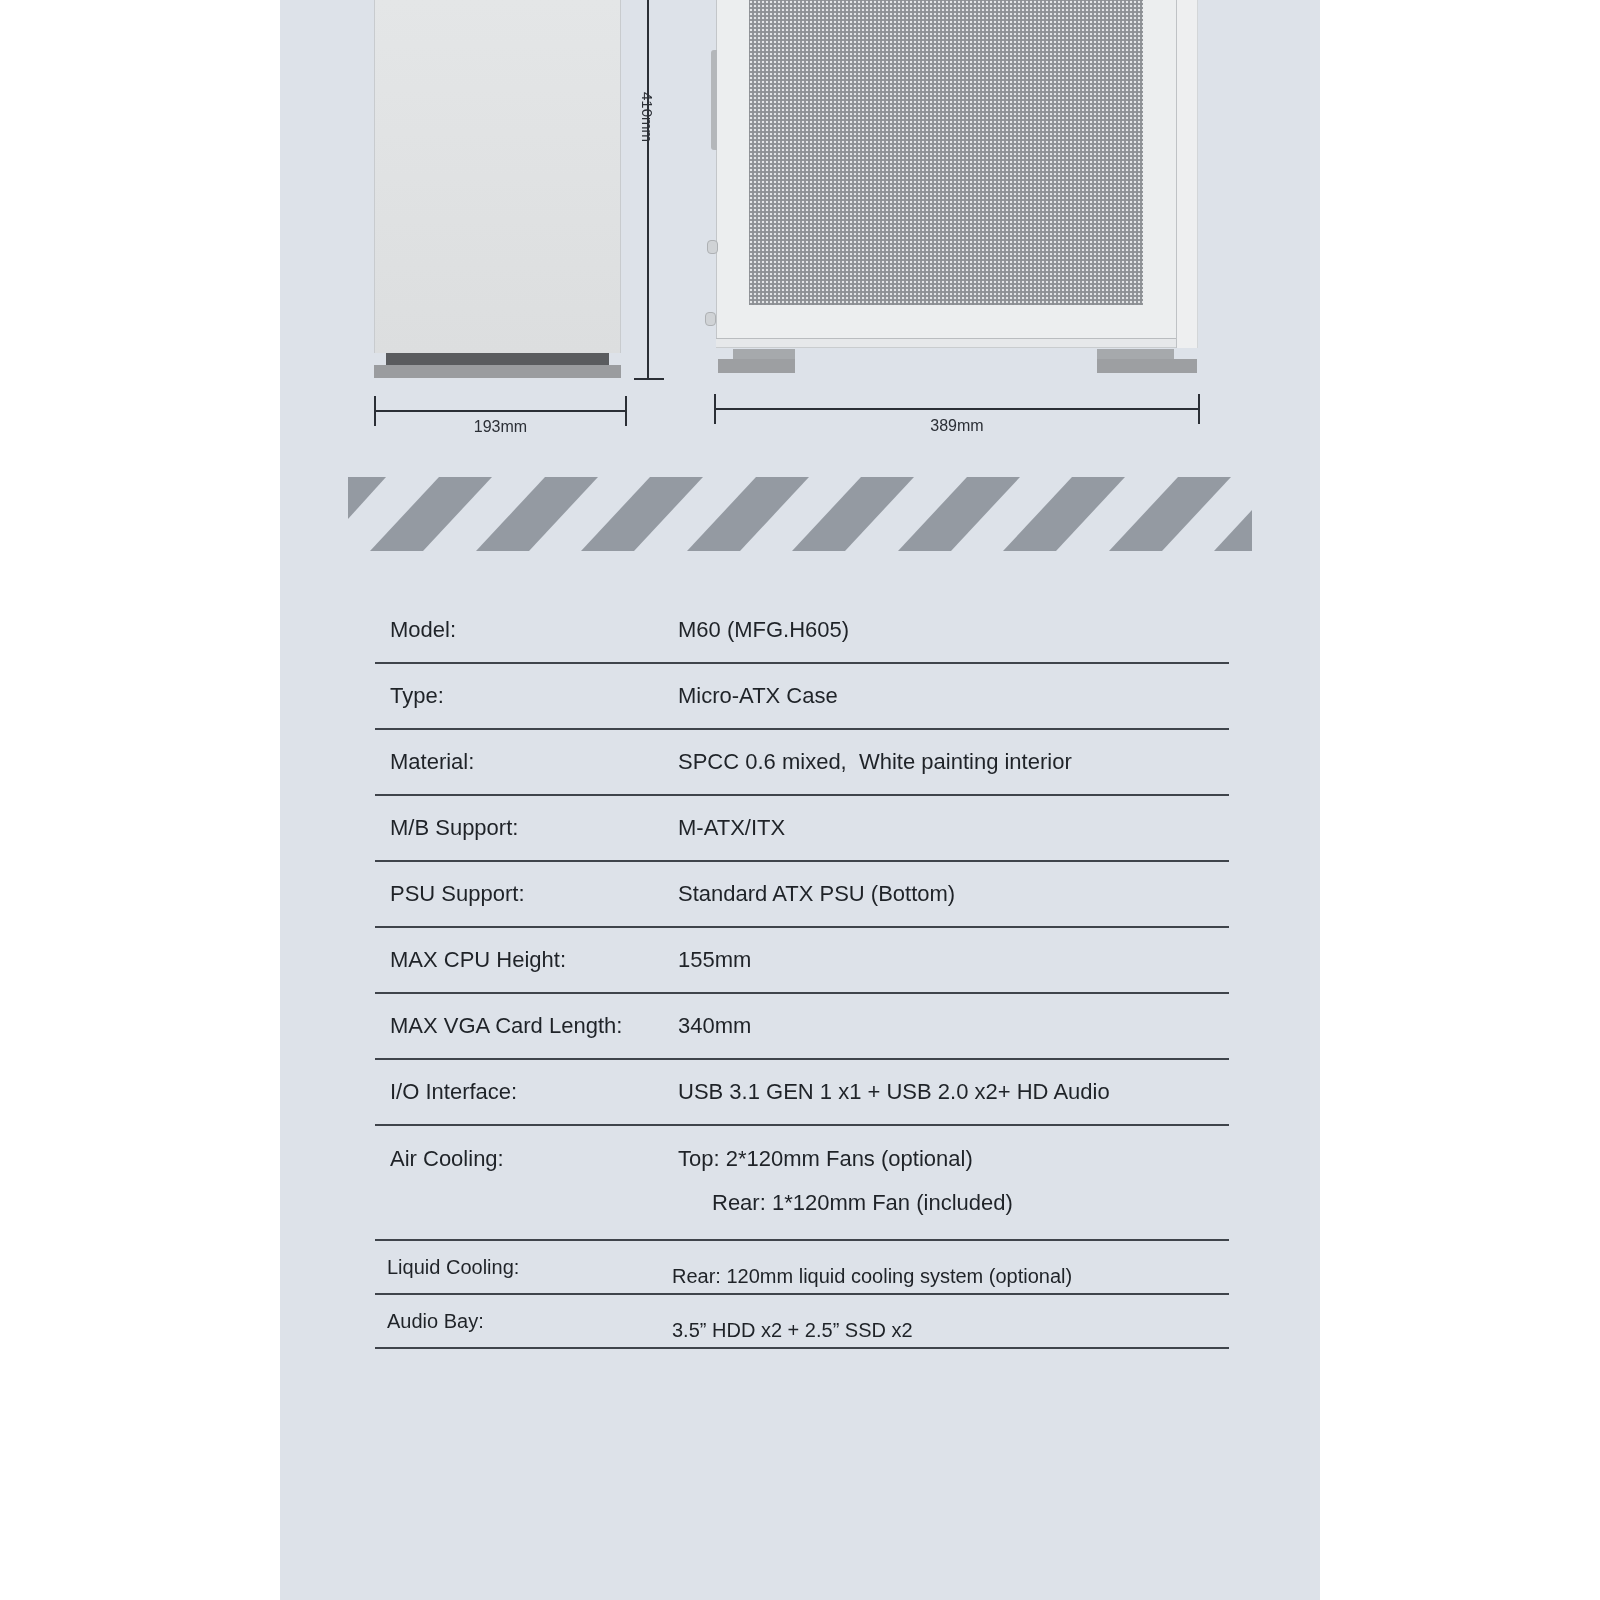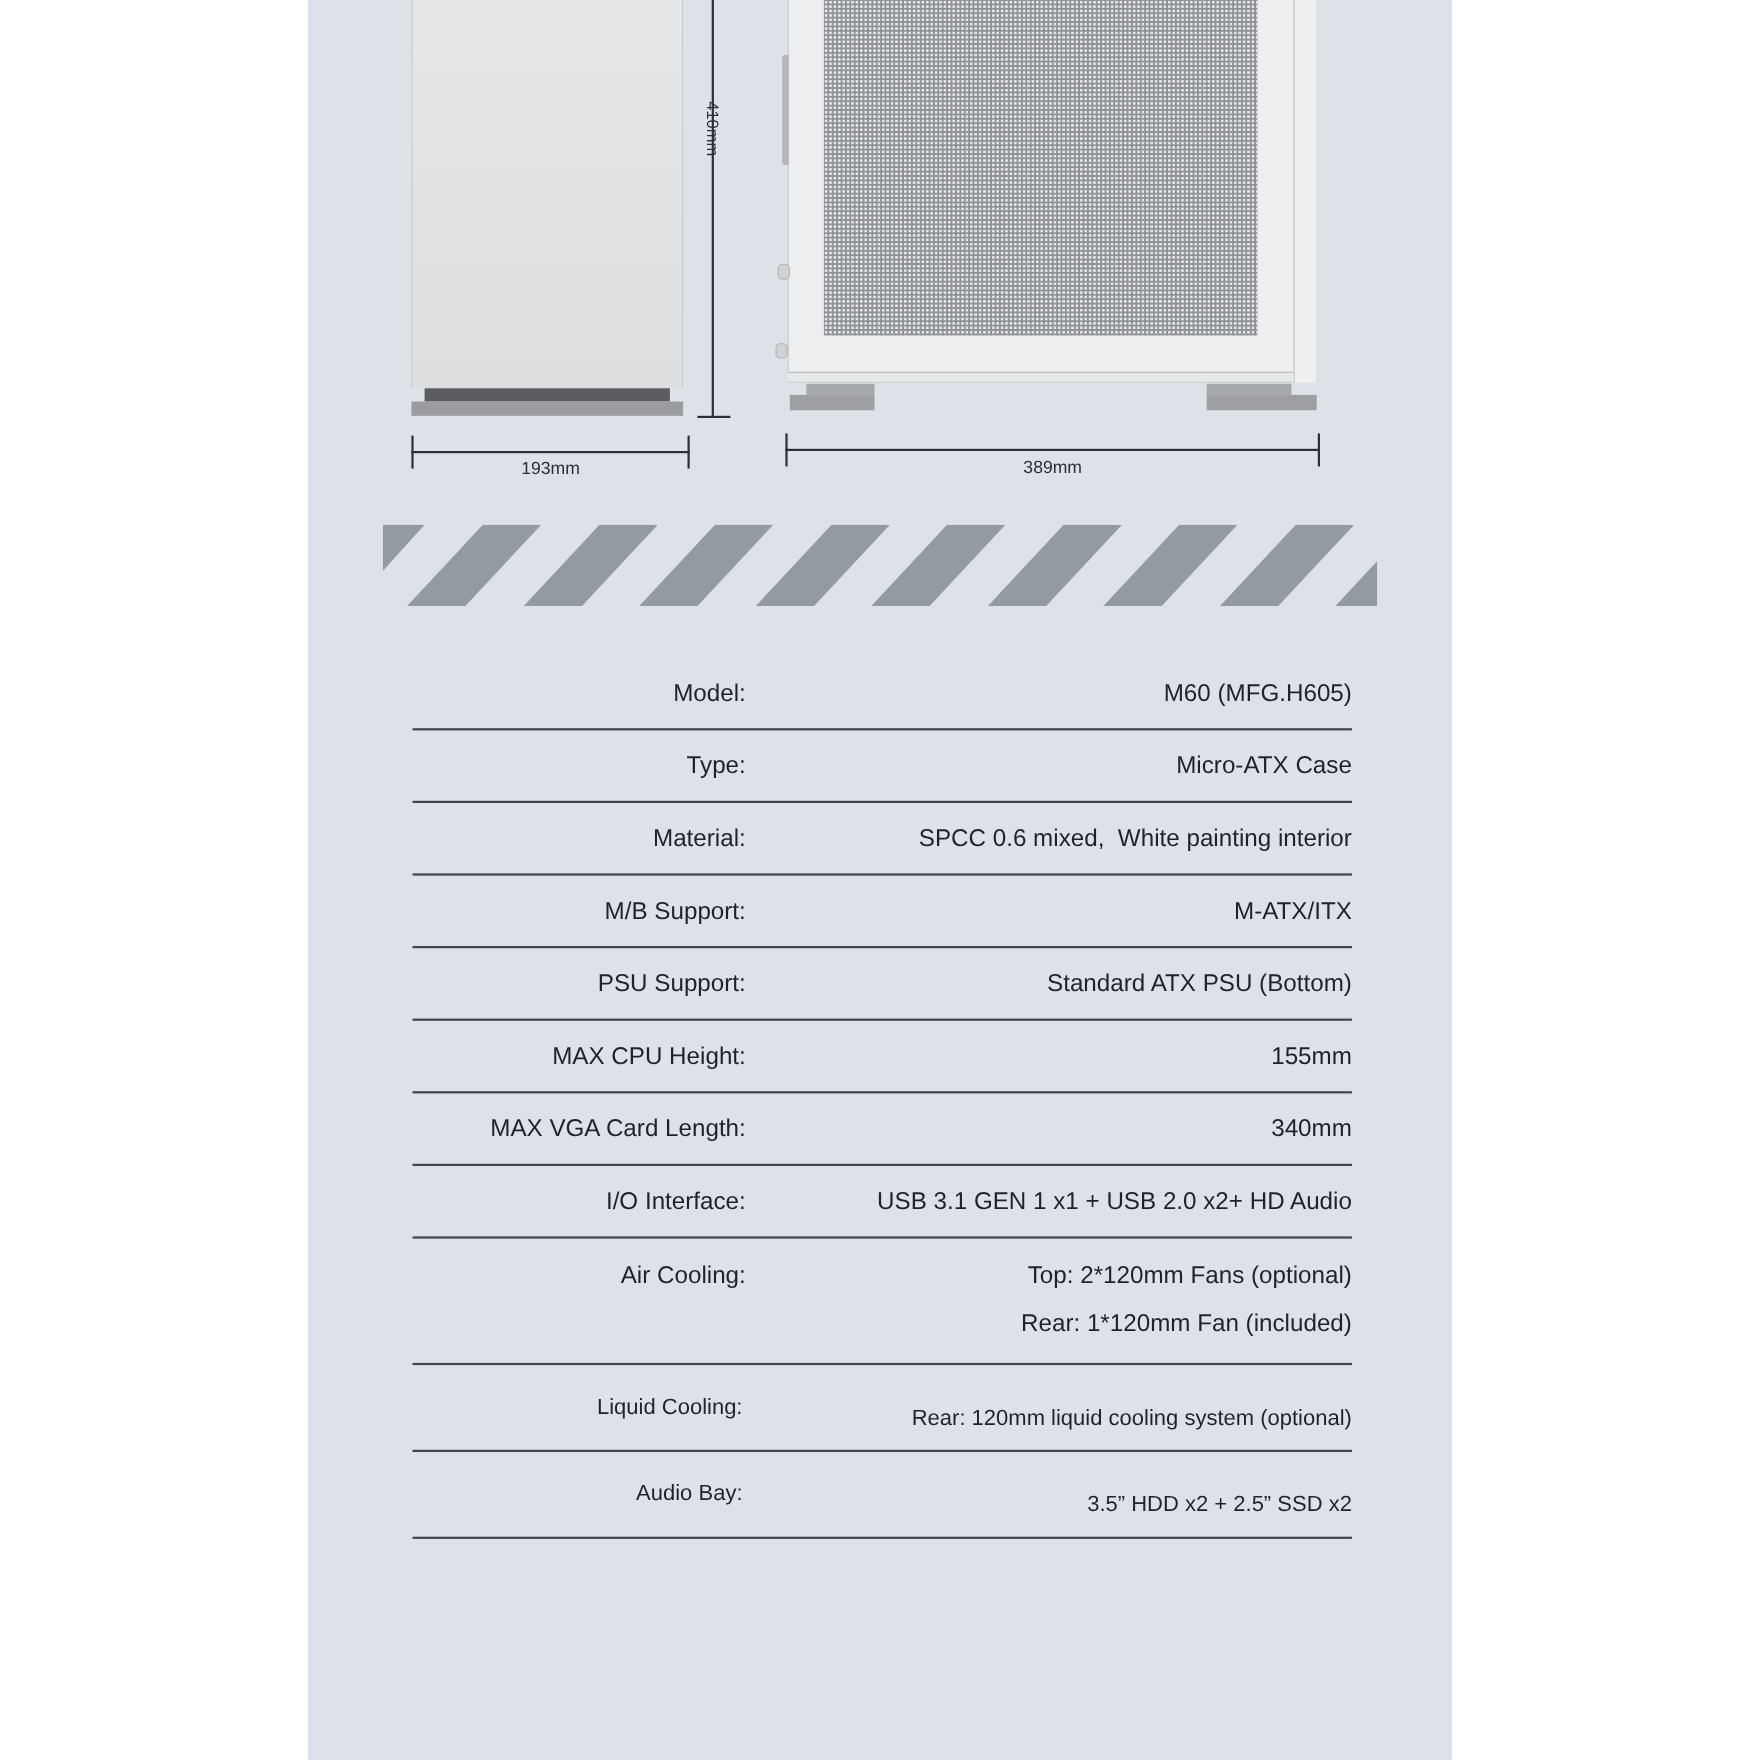--- a/index.html
+++ b/index.html
@@ -91,33 +91,33 @@
       background: #d0d3d6; border: 1px solid #aeb1b4; border-radius: 4px;
     }
     .foot-top { position: absolute; height: 10px; background: #a6a9ac; }
     .foot-bot { position: absolute; height: 14px; background: #9d9fa2; }
     
     .stripes {
       position: absolute; left: 348px; top: 477px;
       width: 904px; height: 74px;
     }
     
-    .specs { position: absolute; left: 375px; top: 598px; width: 854px; text-align: right; }
+    .specs { position: absolute; left: 375px; top: 598px; width: 854px; }
     .spec-row {
       display: flex;
       border-bottom: 2px solid #3f444b;
       box-sizing: border-box;
       color: #1f2328;
     }
     .spec-row .k { padding-left: 15px; width: 288px; flex: none; }
     .spec-row .v { flex: 1; }
     .spec-row.big { font-size: 22px; height: 66px; align-items: center; }
     .spec-row.big.multi { height: 115px; align-items: flex-start; padding-top: 20px; }
     .spec-row.big.multi .v div + div { margin-top: 18px; margin-left: 34px; }
-    .spec-row.small { font-size: 20px; height: 79px; align-items: center; }
+    .spec-row.small { font-size: 20px; height: 54px; align-items: center; }
     .spec-row.small .k { padding-left: 12px; }
     .spec-row.small .v { margin-left: -3px; margin-top: 19px; }
     .spec-row.last { border-bottom: none; }
   </style>
 </head>
 <body>
 
 <div class="panel"></div>
 
 <div>

